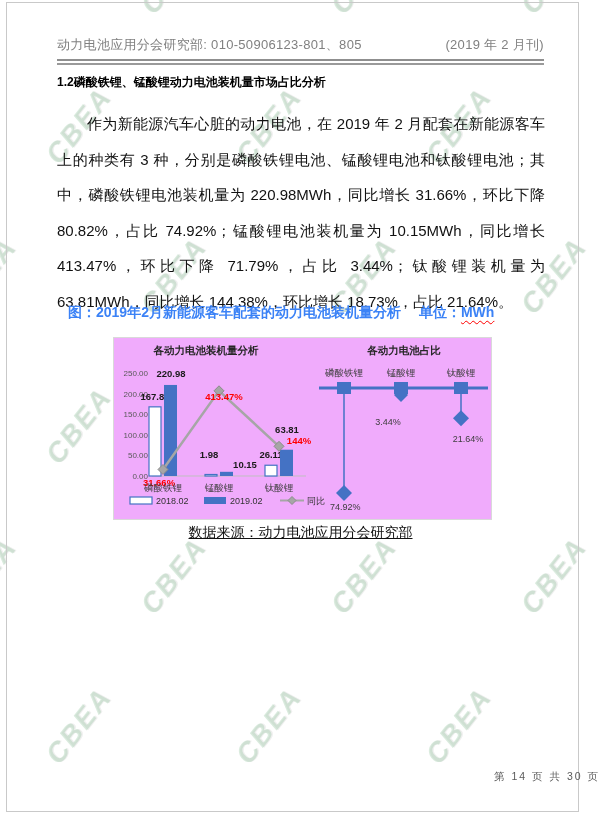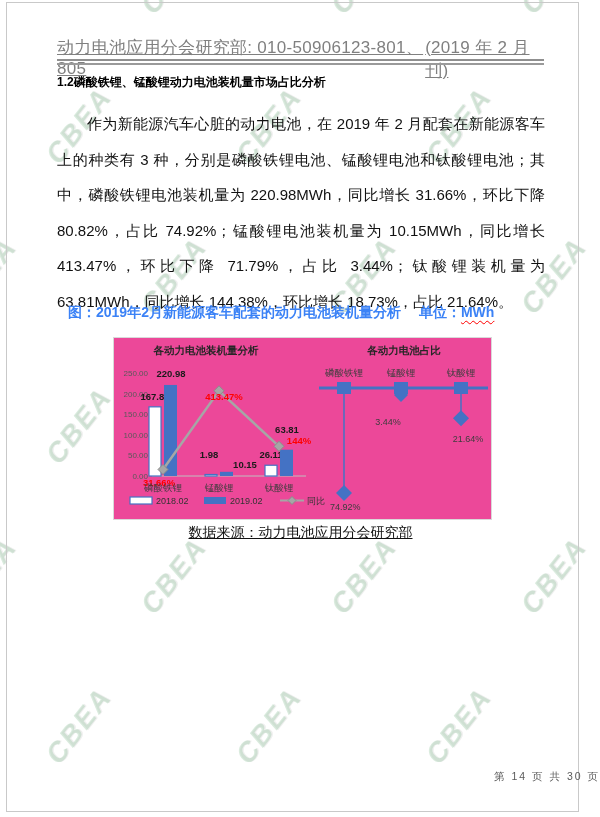--- a/index.html
+++ b/index.html
@@ -9,37 +9,37 @@
   .wm-layer{position:absolute;inset:0;z-index:0;pointer-events:none;overflow:hidden;}
   .wm{position:absolute;font-weight:bold;font-style:italic;font-size:28px;letter-spacing:2px;
       color:rgba(143,195,154,0.33);transform:rotate(-52deg);white-space:nowrap;
       text-shadow:1px 1px 0 rgba(190,190,190,0.25);}
   
   .page-border{position:absolute;left:6px;top:2px;width:571px;height:808px;
                border:1px solid #c9c9c9;z-index:1;pointer-events:none;}
   .content{position:absolute;inset:0;z-index:2;}
   
   .header{position:absolute;left:57px;top:36px;width:487px;display:flex;justify-content:space-between;
-          font-size:17px;color:#808080;letter-spacing:0.3px;text-decoration:underline;}
+          font-size:13px;color:#808080;letter-spacing:0.3px;}
   .header-rule{position:absolute;left:57px;top:59px;width:487px;height:2px;
                border-top:2px solid #8f8f8f;border-bottom:2px solid #9a9a9a;}
   
   .sec-title{position:absolute;left:57px;top:74px;width:500px;font-size:12px;font-weight:bold;color:#000;}
   
   .para{position:absolute;left:57px;width:488px;font-size:15px;line-height:35.5px;
         text-align:justify;text-indent:2em;color:#111;}
   .p1{top:106px;}
   .p2{top:554px;}
   
   .fig-title{position:absolute;left:68px;top:304px;width:480px;font-size:14px;font-weight:bold;color:#3b82f6;}
   .unit-gap{display:inline-block;width:18px;}
   .unit-value{font-weight:bold;text-decoration:underline wavy #ff0000 1px;text-underline-offset:3px;}
   
   .figure-box{position:absolute;left:113px;top:337px;width:377px;height:181px;
-              border:1px solid #d9d9d9;background:#ec4899;}
+              border:1px solid #d9d9d9;background:#f0abfc;}
   .figure-box svg{display:block;}
   .source{position:absolute;left:57px;top:524px;width:487px;text-align:center;font-size:14px;color:#111;text-decoration:underline;}
   
   .footer{position:absolute;left:0;top:770px;width:600px;text-align:right;
           font-size:10.5px;color:#595959;letter-spacing:2px;}
   
   text{font-family:"Liberation Sans","DejaVu Sans",sans-serif;}
   .ct{font-size:10.5px;font-weight:bold;fill:#262626;}
   .tick{font-size:8px;fill:#595959;}
   .cat{font-size:9.5px;fill:#3d3d3d;}

